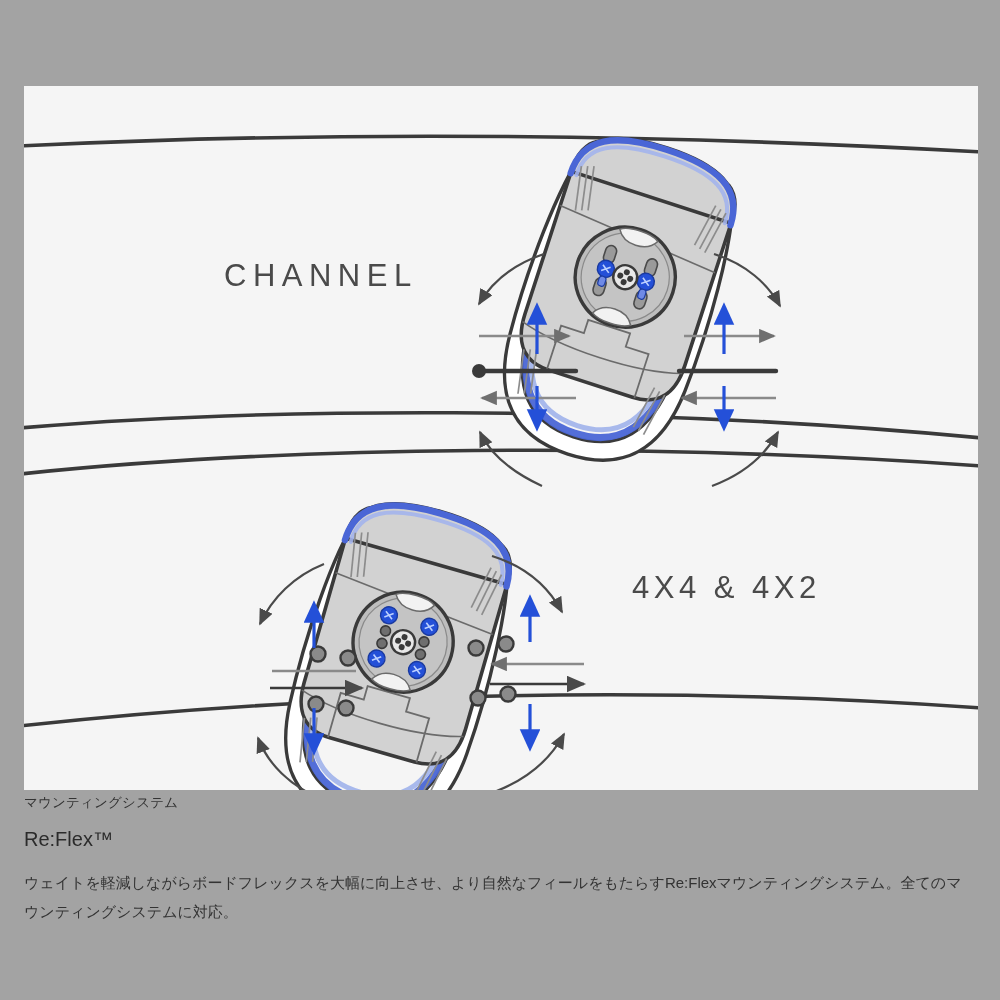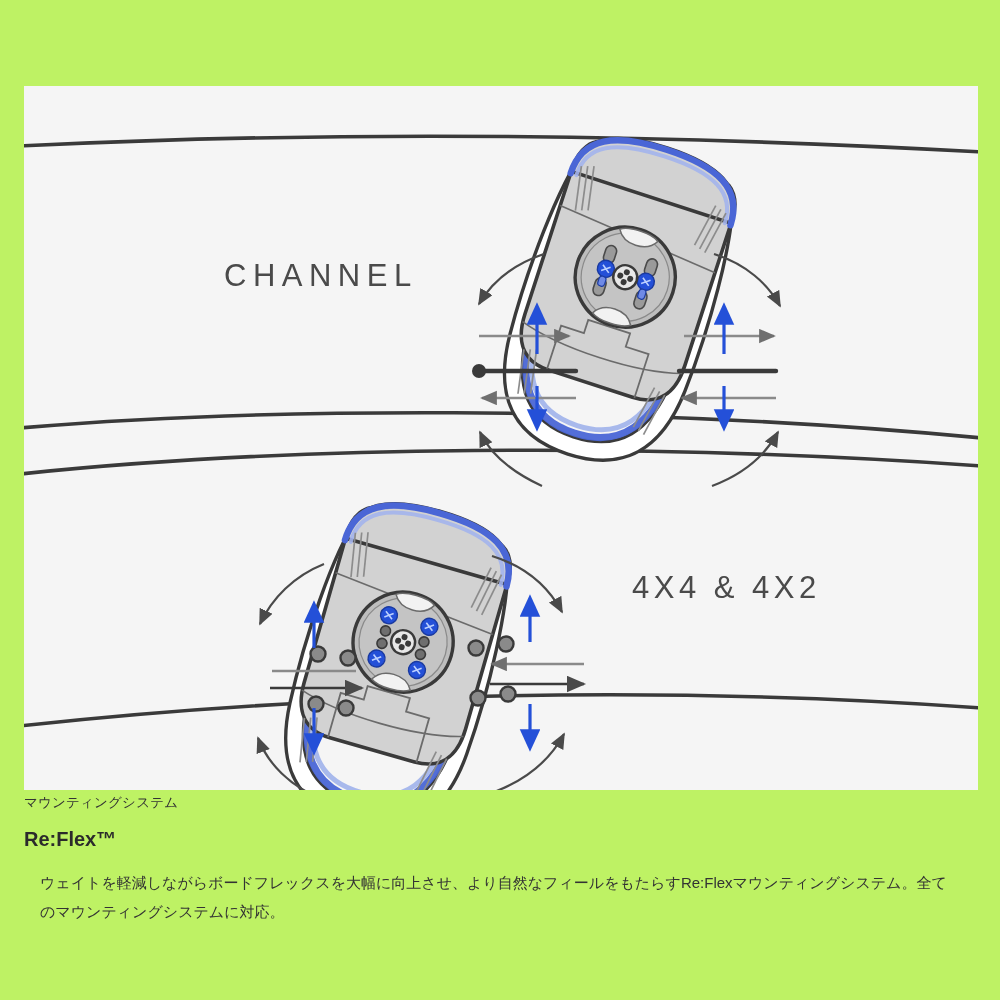--- a/index.html
+++ b/index.html
@@ -11,21 +11,21 @@
     width: 1000px;
     height: 1000px;
     font-family: "Liberation Sans", "DejaVu Sans", sans-serif;
     color: #333333;
     overflow: hidden;
   }
   #page {
     position: relative;
     width: 1000px;
     height: 1000px;
-    background: #bef264;
+    background: #a3a3a3;
   }
 
   
   #diagram-panel {
     position: absolute;
     left: 24px;
     top: 86px;
     width: 954px;
     height: 704px;
     background: #f5f5f5;
@@ -49,27 +49,27 @@
     line-height: 1.4;
     color: #333333;
     margin: 0 0 13px 0;
     letter-spacing: 0.2px;
   }
   #product-title {
     font-size: 20px;
     line-height: 1.3;
     color: #2b2b2b;
     margin: 0 0 16px 0;
-    font-weight: 700;
+    font-weight: 400;
   }
   #description {
     font-size: 15px;
     line-height: 1.95;
     color: #333333;
-    margin: 16px;
+    margin: 0;
     max-width: 952px;
   }
 </style>
 </head>
 <body>
 
 <div id="page">
 
   <div id="diagram-panel">
     <svg id="diagram-svg" viewBox="0 0 954 704" xmlns="http://www.w3.org/2000/svg">

